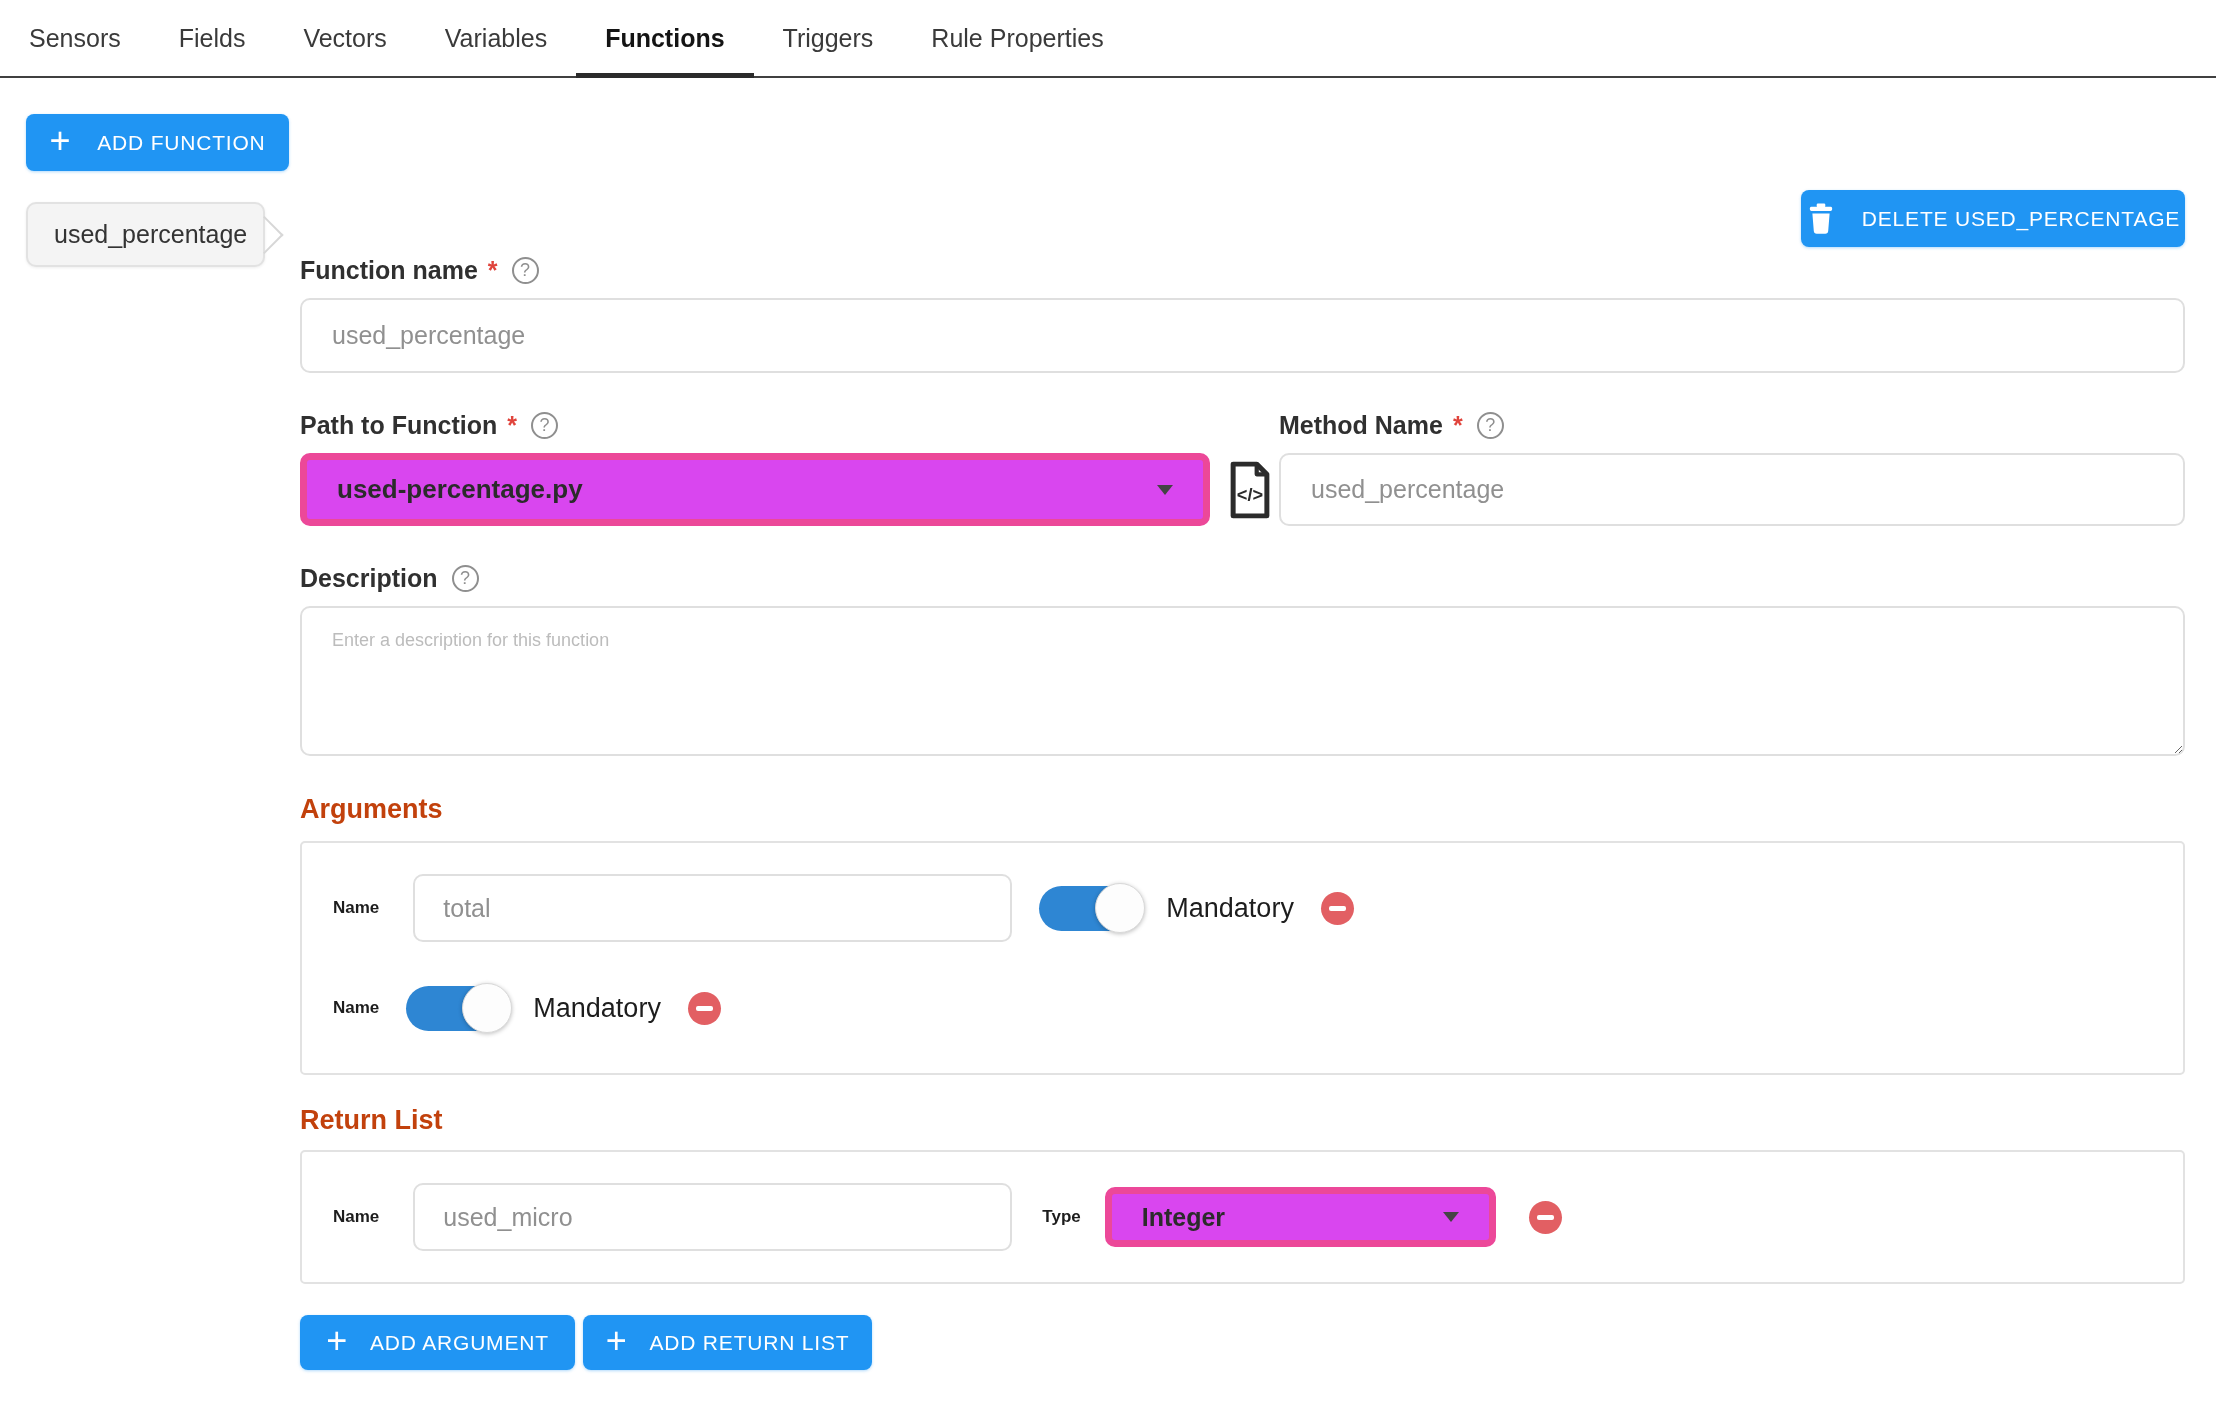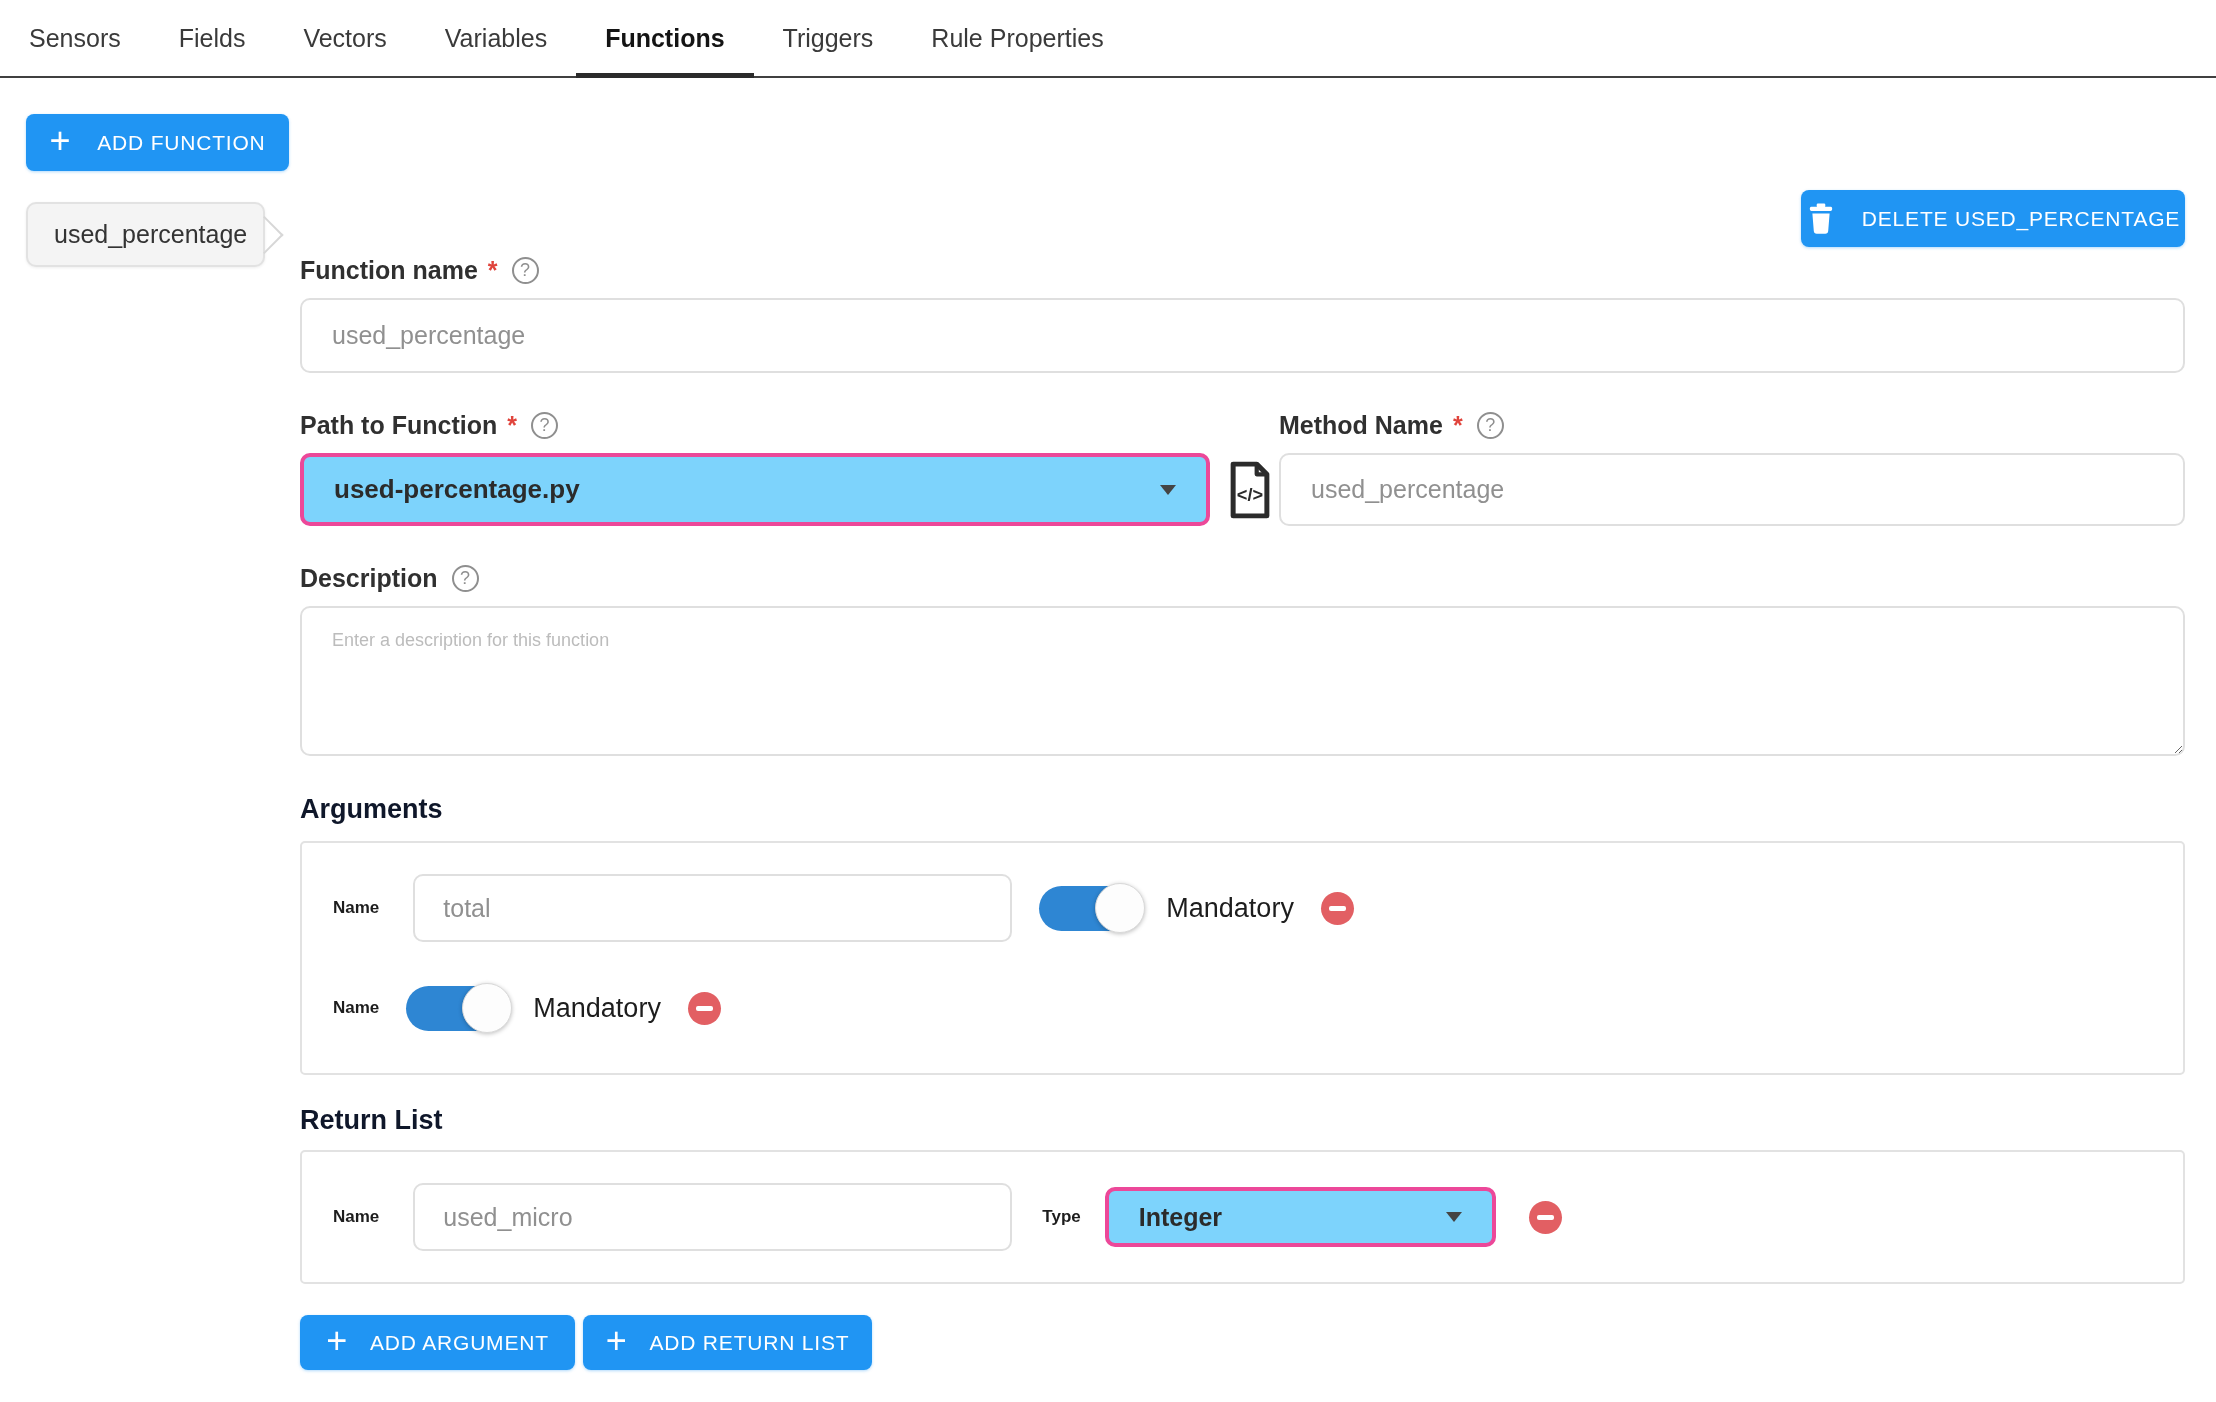--- a/index.html
+++ b/index.html
@@ -47,32 +47,32 @@
   .text-input { width:100%; height:75px; border:2px solid #dfdfdf; border-radius:10px;
     padding:0 30px; font-family:"Liberation Sans", sans-serif;
     font-size:25px; color:#909090; background:#fff; outline:none; }
 
   .row-gap-sm { height:13px; } .row-gap-md { height:37px; } .row-gap-lg { height:34px; }
 
   .two-col { display:flex; align-items:flex-start; }
   .col-left { width:910px; } .col-right { width:906px; margin-left:auto; }
   .icon-slot { width:46px; margin-left:17px; margin-top:51px; }
 
-  .select { height:73px; border:4px solid #ec4899; border-radius:10px; background:#7dd3fc;
+  .select { height:73px; border:7px solid #ec4899; border-radius:10px; background:#d946ef;
     display:flex; align-items:center; padding:12px 30px; cursor:pointer; }
   .select .select-value { font-size:26px; font-weight:600; color:#2b2b2b; }
   .caret { margin-left:auto; width:0; height:0; border-left:8px solid transparent;
     border-right:8px solid transparent; border-top:10px solid #444; }
 
   textarea.description { width:100%; height:150px; border:2px solid #dfdfdf; border-radius:10px;
     padding:22px 30px; font-family:"Liberation Sans", sans-serif; font-size:18px;
     color:#909090; resize:both; outline:none; }
   textarea.description::placeholder { color:#bcbcbc; }
 
-  .section-heading { font-size:27px; font-weight:700; color:#0f172a; height:32px; }
+  .section-heading { font-size:27px; font-weight:700; color:#c2410c; height:32px; }
 
   .group-box { border:2px solid #e2e2e2; border-radius:5px; padding:31px 0; background:#fff; }
   .group-row { display:flex; align-items:center; height:68px; padding-left:31px; }
   .group-row + .group-row { margin-top:32px; }
   .row-label { font-size:17px; font-weight:700; color:#1d1d1d; }
   .row-input { width:599px; height:68px; border:2px solid #dfdfdf; border-radius:10px;
     padding:12px 28px; font-family:"Liberation Sans", sans-serif; font-size:25px;
     color:#909090; outline:none; margin-left:34px; }
   .row-select { width:391px; height:60px; margin-left:24px; }
   .row-select .select-value { font-size:25px; }

